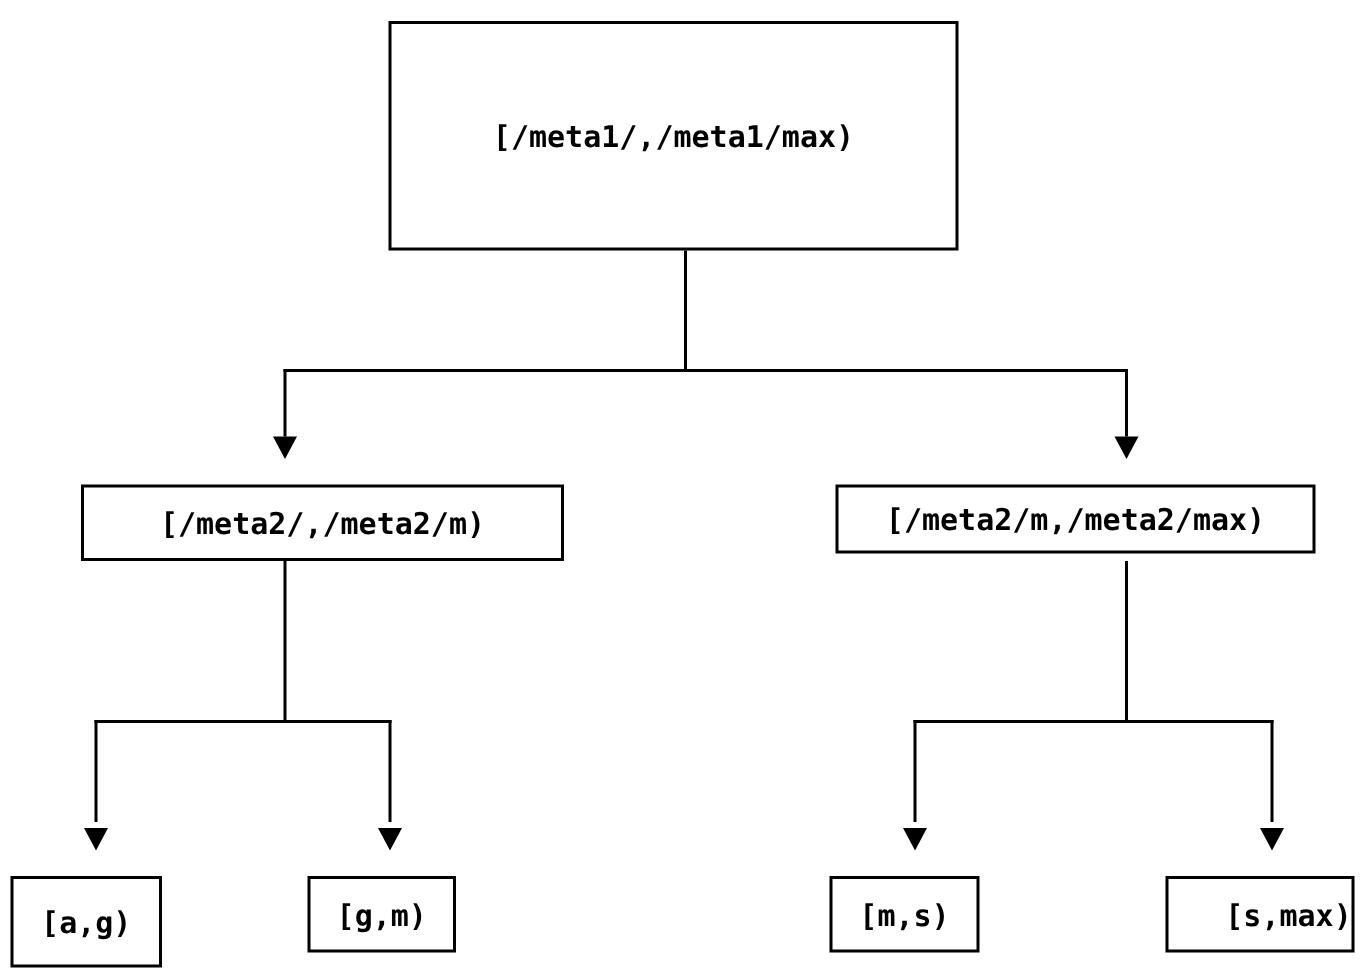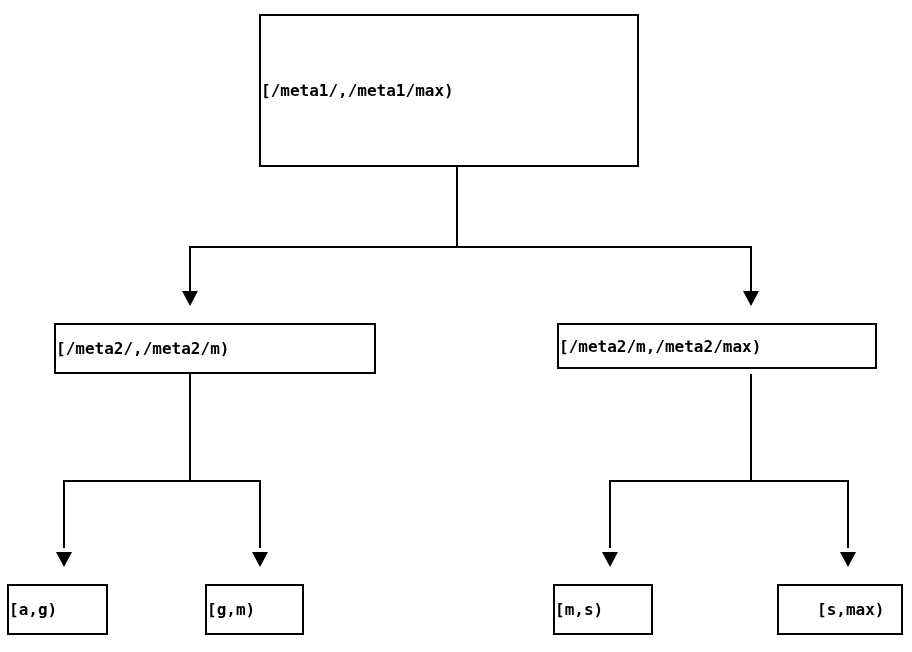--- a/index.html
+++ b/index.html
@@ -15,22 +15,23 @@
     overflow: hidden;
     font-family: "DejaVu Sans Mono", "Liberation Mono", monospace;
   }
   .node {
     position: absolute;
     box-sizing: border-box;
     border: 2px solid #000000;
     background: #ffffff;
     display: flex;
     align-items: center;
+    justify-content: center;
     color: #000000;
-    font-size: 16px;
+    font-size: 20px;
     font-weight: bold;
     white-space: nowrap;
   }
   .vline {
     position: absolute;
     width: 2px;
     background: #000000;
   }
   .hline {
     position: absolute;
@@ -43,21 +44,21 @@
     height: 0;
     border-left: 8px solid transparent;
     border-right: 8px solid transparent;
     border-top: 15px solid #000000;
   }
 
   
   #node-root  { left: 259px; top: 14px;  width: 380px; height: 153px; }
   #node-l     { left: 22px;  top: 323px; width: 322px; height: 51px; margin-left: 32px; }
   #node-r     { left: 557px; top: 323px; width: 320px; height: 46px; }
-  #leaf-ag    { left: 7px;   top: 584px; width: 101px; height: 51px; }
+  #leaf-ag    { left: 7px;   top: 584px; width: 101px; height: 61px; }
   #leaf-gm    { left: 205px; top: 584px; width: 99px;  height: 51px; }
   #leaf-ms    { left: 553px; top: 584px; width: 100px; height: 51px; }
   #leaf-smax  { left: 777px; top: 584px; width: 126px; height: 51px; padding-left: 38px; }
 
   
   #stem-root   { left: 456px; top: 167px; height: 81px; }
   #h1          { left: 189px; top: 246px; width: 563px; }
   #drop-l1     { left: 189px; top: 246px; height: 45px; }
   #drop-r1     { left: 750px; top: 246px; height: 45px; }
   #arr-l1      { left: 182px; top: 291px; }

